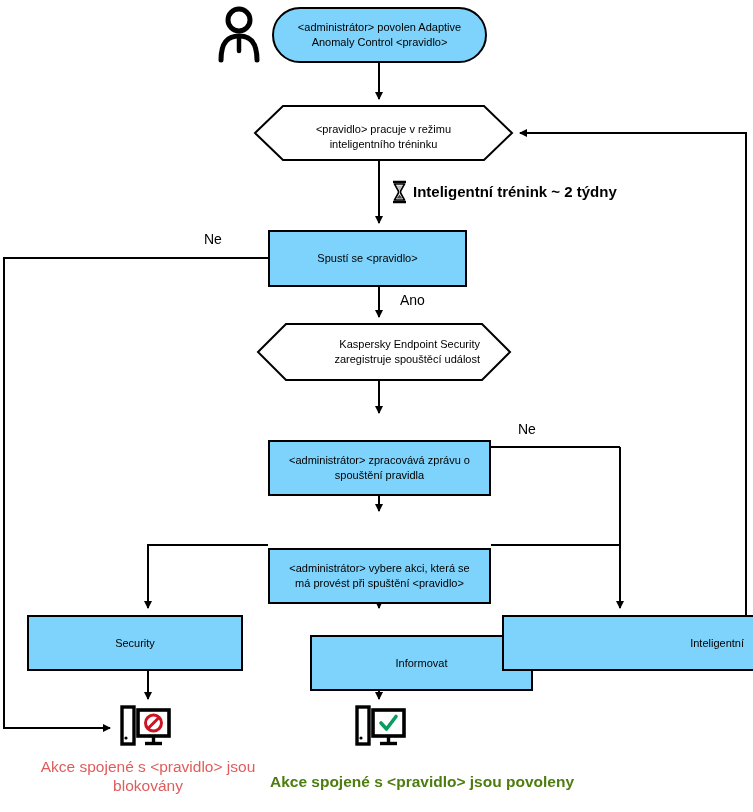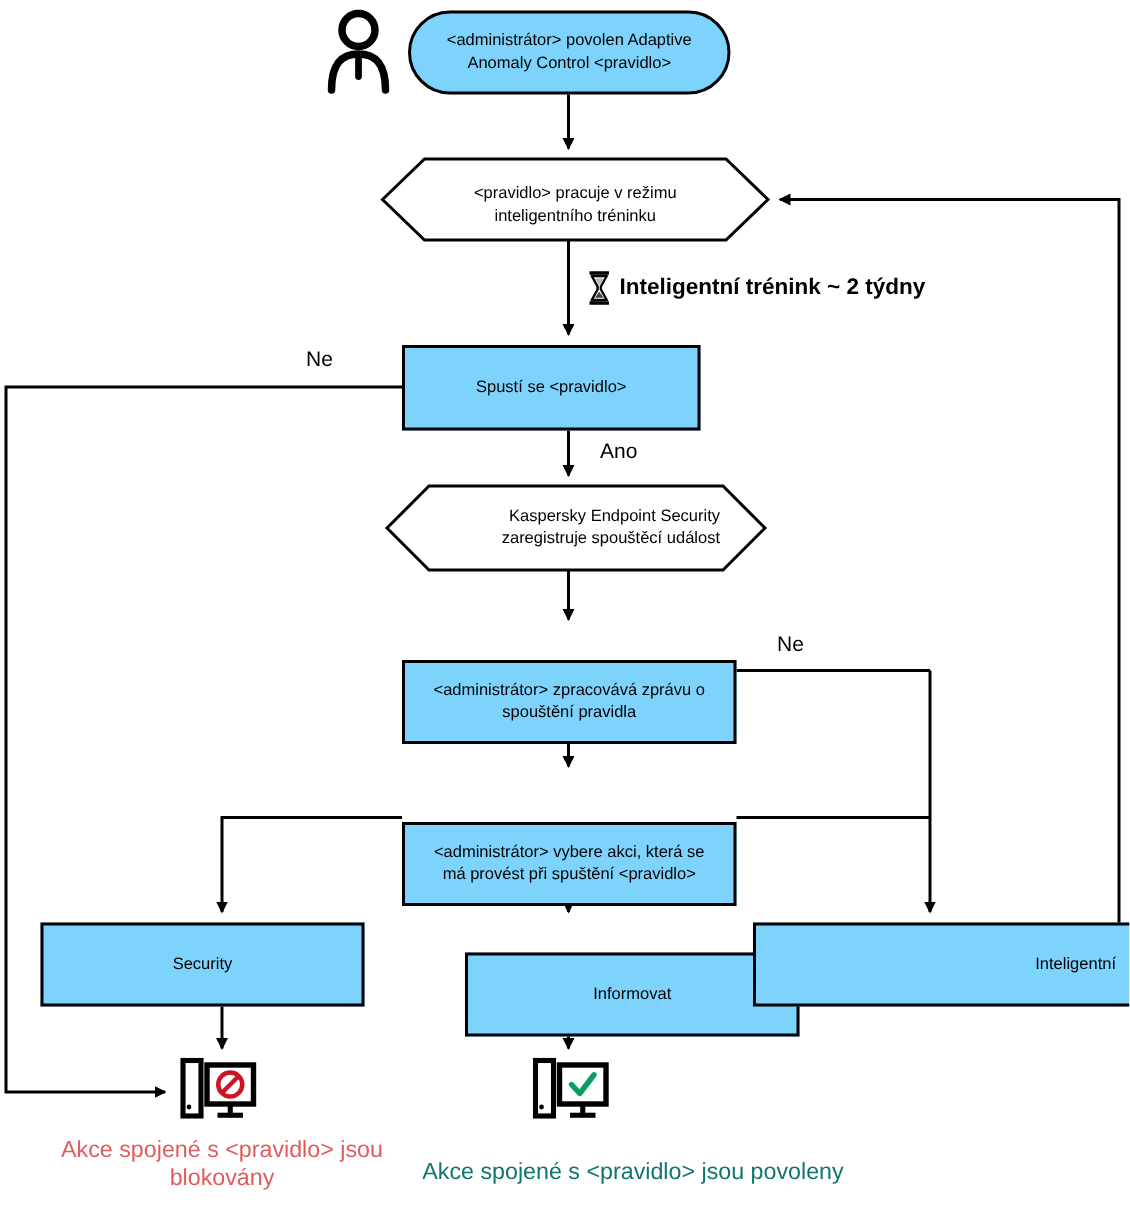--- a/index.html
+++ b/index.html
@@ -140,15 +140,15 @@
     <span>Security</span>
   </div>
   <div class="node" style="left:266px;top:635px;width:223px;height:56px;margin-left:44px;">
     <span>Informovat</span>
   </div>
   <div class="node" style="left:502px;top:615px;width:258px;height:56px;justify-content:flex-end;">
     <span>Inteligentní</span>
   </div>
 
   <div class="outcome" style="left:12px;top:757px;width:272px;color:#e05c5c;">Akce spojené s &lt;pravidlo&gt; jsou blokovány</div>
-  <div class="outcome" style="left:246px;top:772px;width:352px;color:#0f766e;">Akce spojené s &lt;pravidlo&gt; jsou povoleny</div>
+  <div class="outcome" style="left:246px;top:772px;width:352px;color:#4d7c0f;font-weight:bold;">Akce spojené s &lt;pravidlo&gt; jsou povoleny</div>
 
 </div>
 
 </body></html>

